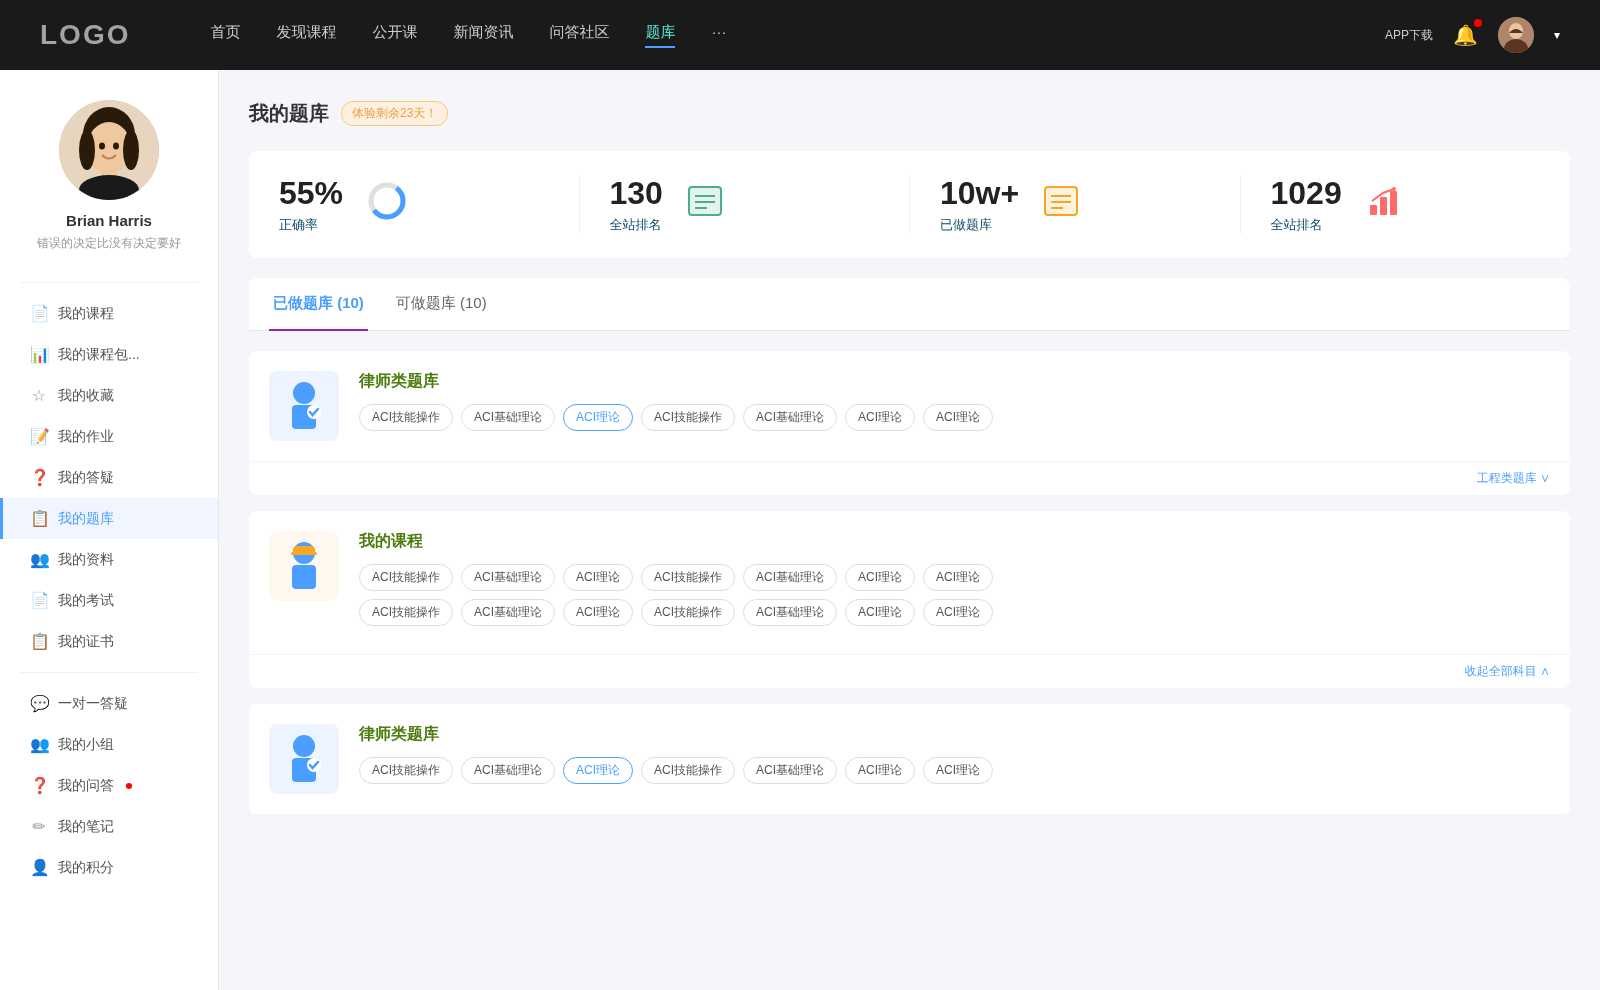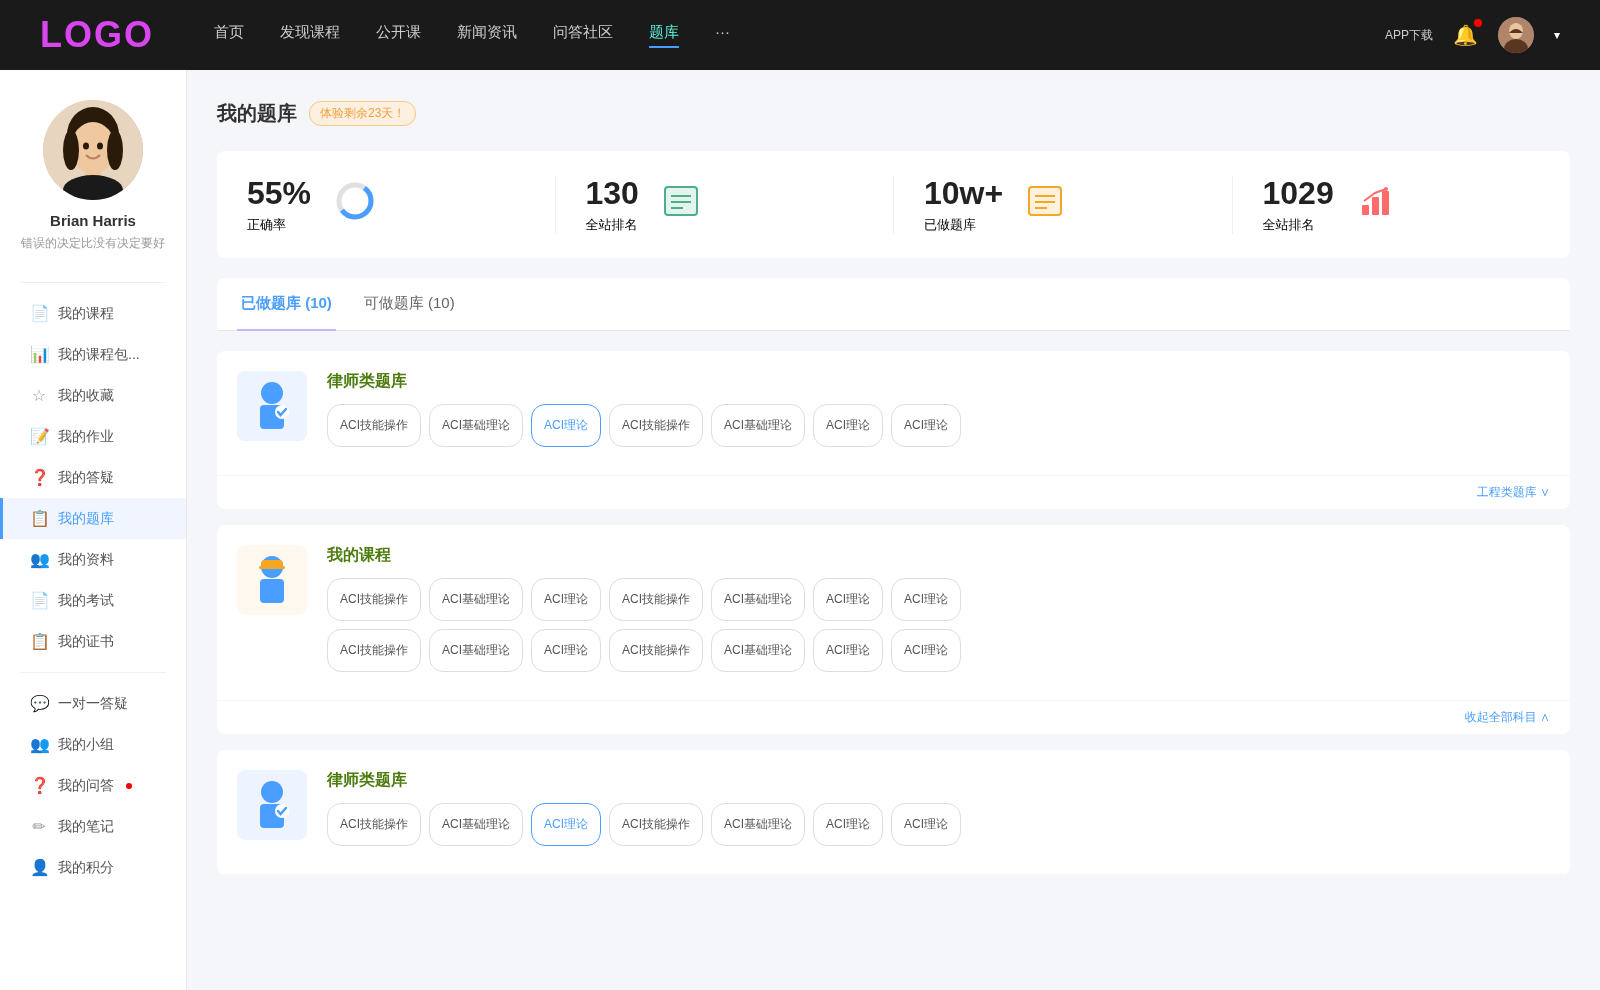--- a/index.html
+++ b/index.html
@@ -10,25 +10,25 @@
       background: #1a1a1a;
       height: 70px;
       display: flex;
       align-items: center;
       padding: 0 40px;
       position: fixed;
       top: 0; left: 0; right: 0;
       z-index: 100;
     }
     .navbar-logo {
-      color: #d946ef;
-      font-size: 36px;
+      color: #a3a3a3;
+      font-size: 28px;
       font-weight: bold;
       letter-spacing: 2px;
-      margin-right: 60px;
+      margin-right: 80px;
     }
     .navbar-nav {
       display: flex;
       align-items: flex-start;
       gap: 36px;
       flex: 1;
     }
     .navbar-nav a {
       color: #ccc;
       text-decoration: none;
@@ -75,21 +75,21 @@
 
     
     .main-layout {
       display: flex;
       margin-top: 70px;
       min-height: calc(990px - 70px);
     }
 
     
     .sidebar {
-      width: 187px;
+      width: 219px;
       background: #fff;
       border-right: 1px solid #e8e8e8;
       padding-bottom: 40px;
       flex-shrink: 0;
     }
     .profile-section {
       display: flex;
       flex-direction: column;
       align-items: center;
       padding: 30px 20px 20px;
@@ -208,21 +208,21 @@
     .stat-item:last-child { border-right: none; }
     .stat-text {}
     .stat-value {
       font-size: 32px;
       font-weight: 700;
       color: #222;
       display: block;
     }
     .stat-label {
       font-size: 13px;
-      color: #000000;
+      color: #0c4a6e;
       margin-top: 4px;
     }
     .stat-icon {
       font-size: 28px;
       width: 36px;
       text-align: center;
     }
 
     
     .tabs {
@@ -238,21 +238,21 @@
     .tab-item {
       padding: 16px 4px;
       font-size: 15px;
       color: #666;
       cursor: pointer;
       border-bottom: 2px solid transparent;
       margin-bottom: -1px;
     }
     .tab-item.active {
       color: #4a9eff;
-      border-bottom: 2px solid #c4b5fd;
+      border-bottom: 2px solid #a21caf;
       font-weight: 600;
     }
     .bank-section {
       background: white;
       border-radius: 8px;
       margin-bottom: 16px;
       overflow: hidden;
     }
     .bank-row {
       display: flex;
@@ -279,21 +279,21 @@
       color: #4d7c0f;
       margin-bottom: 12px;
     }
     .tag-row {
       display: flex;
       flex-wrap: wrap;
       gap: 8px;
       margin-bottom: 8px;
     }
     .tag {
-      padding: 12px 12px;
+      padding: 4px 12px;
       border: 1px solid #ddd;
       border-radius: 14px;
       font-size: 12px;
       color: #555;
       cursor: pointer;
       white-space: nowrap;
     }
     .tag.active-tag {
       border-color: #4a9eff;
       color: #4a9eff;

